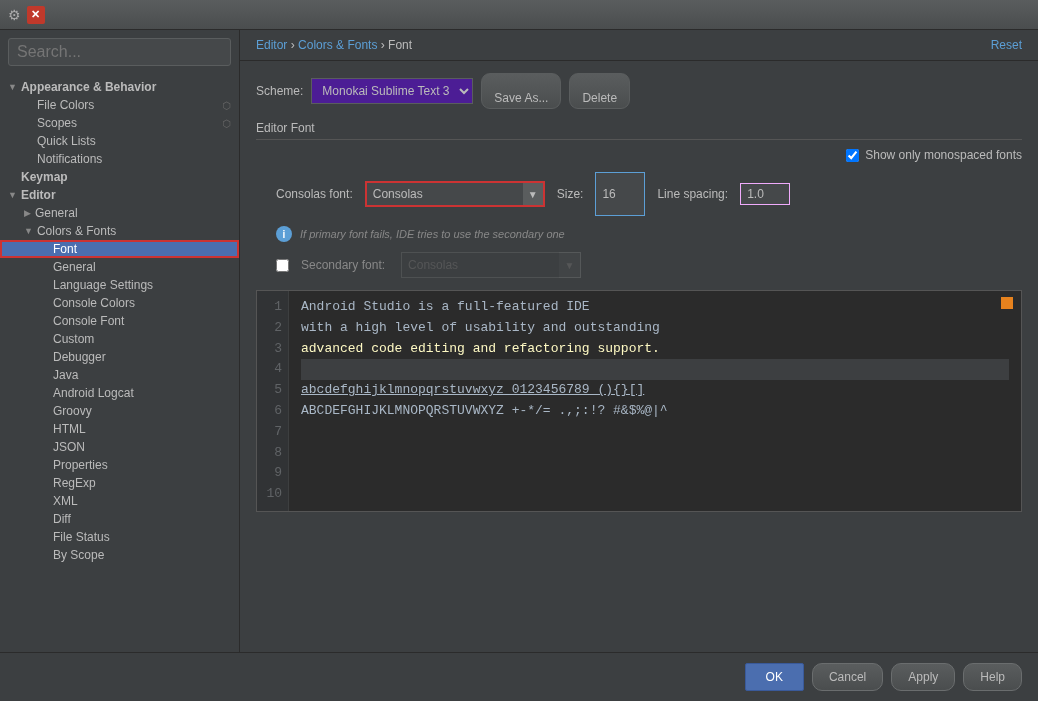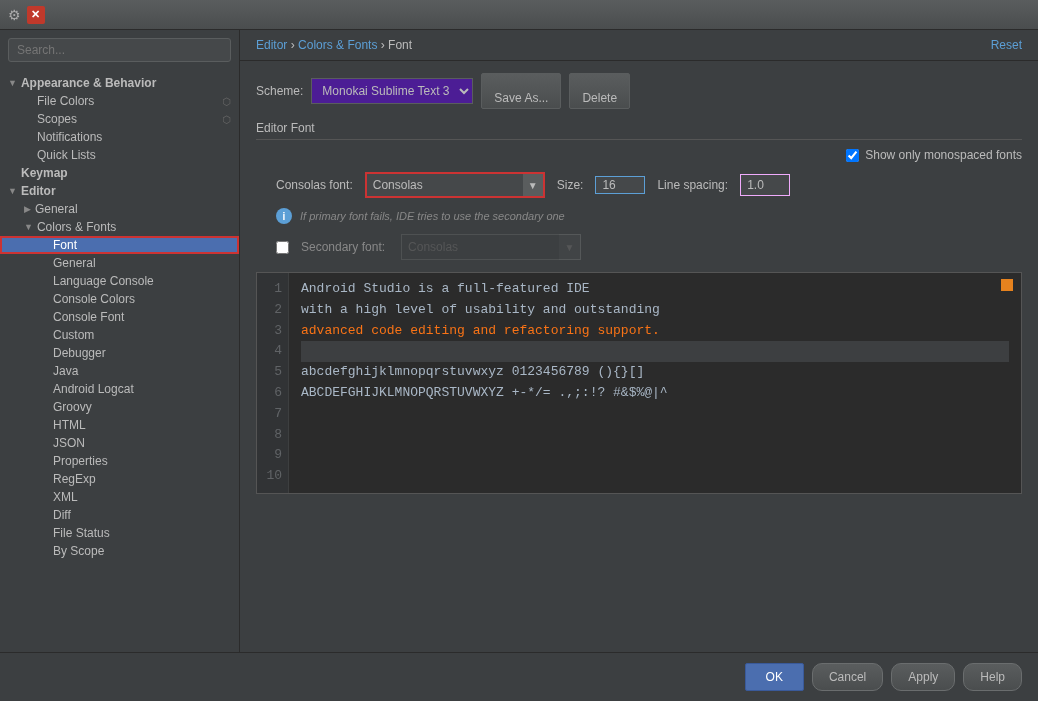--- a/index.html
+++ b/index.html
@@ -48,21 +48,21 @@
       overflow: hidden;
     }
 
     .search-box {
       margin: 8px;
       padding: 4px 8px;
       background: #45484a;
       border: 1px solid #5a5d5e;
       border-radius: 3px;
       color: #86efac;
-      font-size: 12px;
+      font-size: 16px;
       width: calc(100% - 16px);
       outline: none;
     }
 
     .sidebar-tree {
       flex: 1;
       overflow-y: auto;
       padding: 4px 0;
     }
 
@@ -142,21 +142,21 @@
     }
 
     .btn {
       padding: 17px 12px;
       background: linear-gradient(to bottom, #5a5d5e, #4a4d4e);
       border: 1px solid #5a5d5e;
       color: #bbbbbb;
       font-size: 12px;
       cursor: pointer;
       height: 26px;
-      border-radius: 2px;
+      border-radius: 9px;
     }
 
     
     .section-header {
       font-size: 12px;
       color: #bbbbbb;
       margin-bottom: 8px;
       font-weight: normal;
     }
 
@@ -215,21 +215,21 @@
       font-size: 10px;
       pointer-events: none;
     }
 
     .size-input {
       background: #45484a;
       border: 1px solid #5c9fd6;
       color: #bbbbbb;
       font-size: 12px;
       padding: 3px 6px;
-      height: 18px;
+      height: 44px;
       width: 50px;
       outline: none;
     }
 
     .line-spacing-input {
       background: #45484a;
       border: 1px solid #f0abfc;
       color: #bbbbbb;
       font-size: 12px;
       padding: 3px 6px;
@@ -370,25 +370,25 @@
           <span>File Colors</span>
           <span style="margin-left:auto; color:#666; font-size:10px;">⬡</span>
         </div>
         <div class="tree-item level-1">
           <span class="tree-arrow leaf"></span>
           <span>Scopes</span>
           <span style="margin-left:auto; color:#666; font-size:10px;">⬡</span>
         </div>
         <div class="tree-item level-1">
           <span class="tree-arrow leaf"></span>
+          <span>Quick Lists</span>
+        </div>
+        <div class="tree-item level-1">
+          <span class="tree-arrow leaf"></span>
           <span>Notifications</span>
-        </div>
-        <div class="tree-item level-1">
-          <span class="tree-arrow leaf"></span>
-          <span>Quick Lists</span>
         </div>
 
         <div class="tree-item level-0">
           <span class="tree-arrow leaf"></span>
           <span>Keymap</span>
         </div>
 
         <div class="tree-item level-0">
           <span class="tree-arrow open"></span>
           <span>Editor</span>
@@ -404,21 +404,21 @@
         <div class="tree-item level-2 selected" style="outline: 2px solid #cc3333; outline-offset: -2px;">
           <span class="tree-arrow leaf"></span>
           <span>Font</span>
         </div>
         <div class="tree-item level-2">
           <span class="tree-arrow leaf"></span>
           <span>General</span>
         </div>
         <div class="tree-item level-2">
           <span class="tree-arrow leaf"></span>
-          <span>Language Console</span>
+          <span>Language Settings</span>
         </div>
         <div class="tree-item level-2">
           <span class="tree-arrow leaf"></span>
           <span>Console Colors</span>
         </div>
         <div class="tree-item level-2">
           <span class="tree-arrow leaf"></span>
           <span>Console Font</span>
         </div>
         <div class="tree-item level-2">
@@ -541,23 +541,23 @@
             <span>6</span>
             <span>7</span>
             <span>8</span>
             <span>9</span>
             <span>10</span>
           </div>
           <div style="flex:1; padding: 6px 12px; font-family:'Consolas','Courier New',monospace; font-size:13px; line-height:1.6; position:relative;">
             <div style="position:absolute; top:6px; right:8px; width:12px; height:12px; background:#e6821e;"></div>
             <div class="code-line" style="color:#a9b7c6;">Android Studio is a full-featured IDE</div>
             <div class="code-line" style="color:#a9b7c6;">with a high level of usability and outstanding</div>
-            <div class="code-line" style="color:#f97316;">advanced code editing and refactoring support.</div>
+            <div class="code-line" style="color:#fef9c3;">advanced code editing and refactoring support.</div>
             <div class="code-line" style="background:#3d3f41; display:block; min-height:21px;">&nbsp;</div>
-            <div class="code-line" style="color:#a9b7c6;">abcdefghijklmnopqrstuvwxyz 0123456789 (){}[]</div>
+            <div class="code-line" style="color:#a9b7c6;text-decoration:underline;">abcdefghijklmnopqrstuvwxyz 0123456789 (){}[]</div>
             <div class="code-line" style="color:#a9b7c6;">ABCDEFGHIJKLMNOPQRSTUVWXYZ +-*/= .,;:!? #&amp;$%@|^</div>
             <div class="code-line">&nbsp;</div>
             <div class="code-line">&nbsp;</div>
             <div class="code-line">&nbsp;</div>
             <div class="code-line">&nbsp;</div>
           </div>
         </div>
 
       </div>
     </div>

